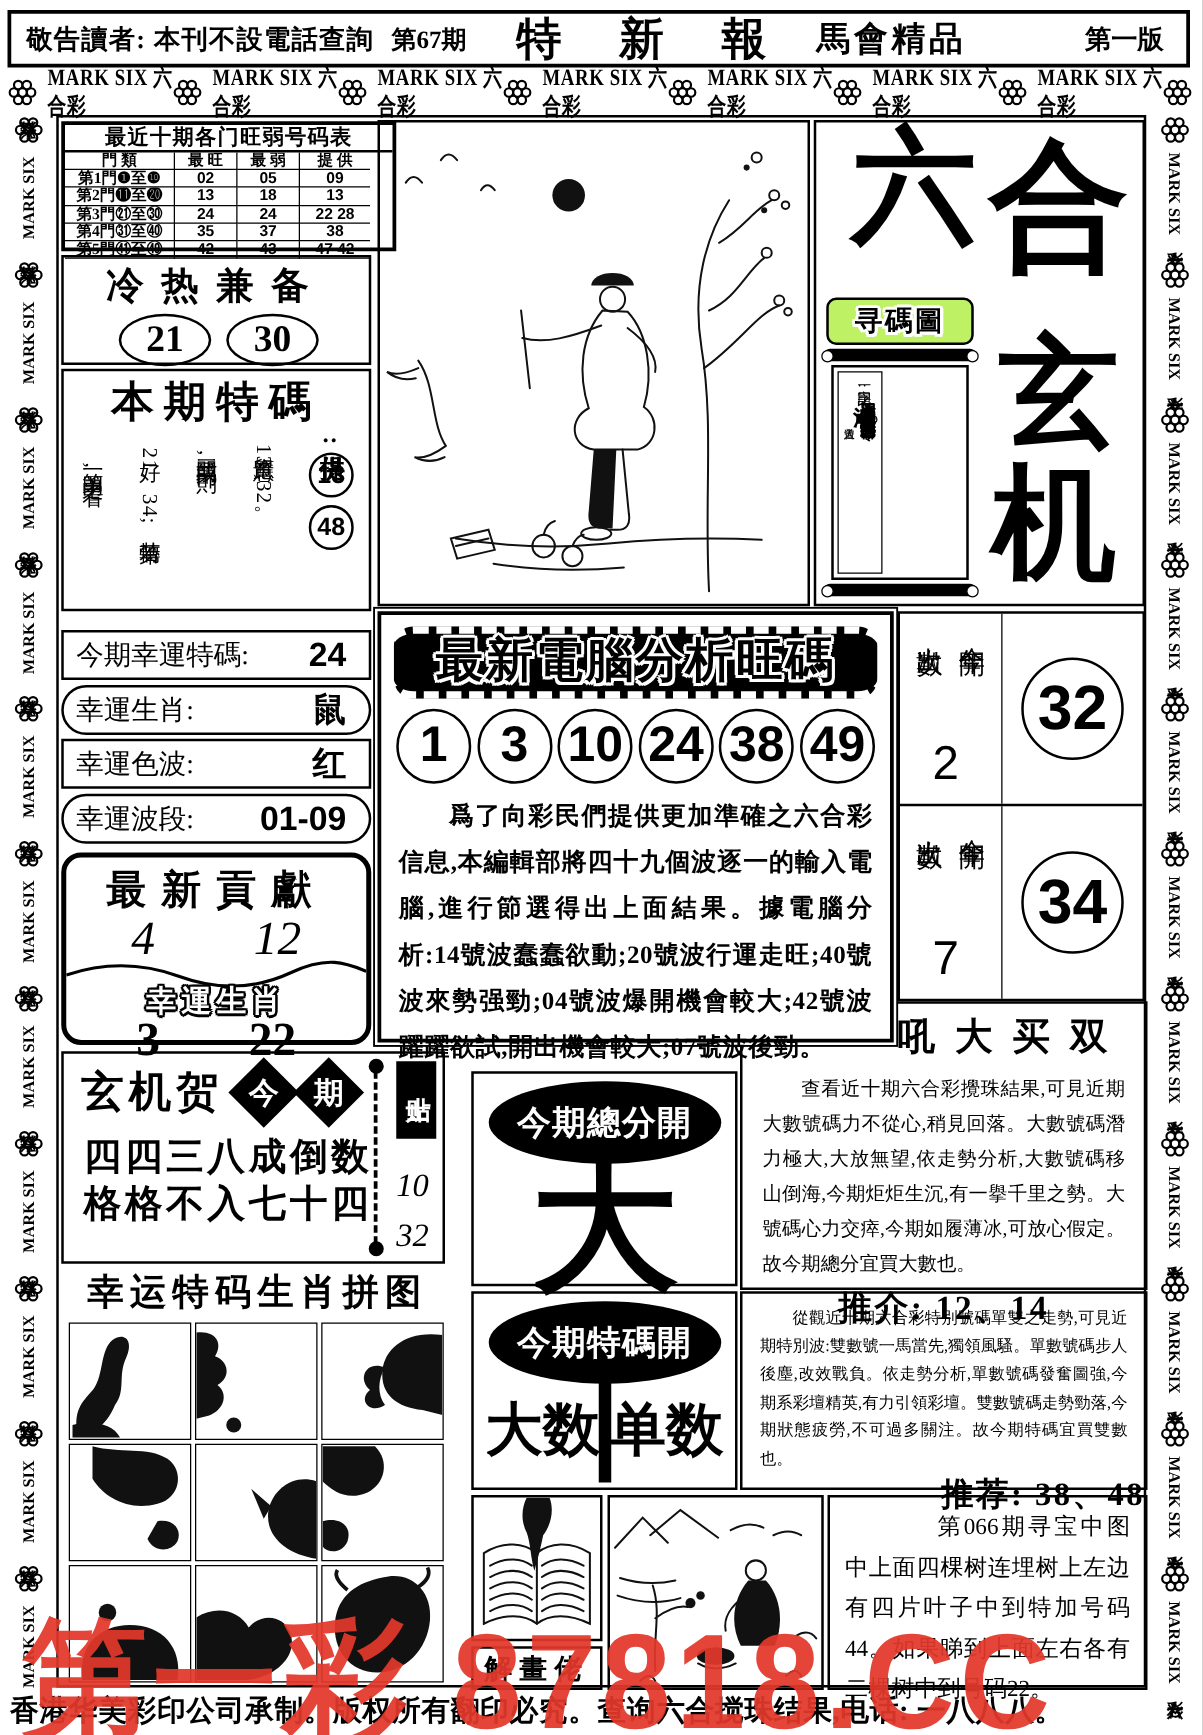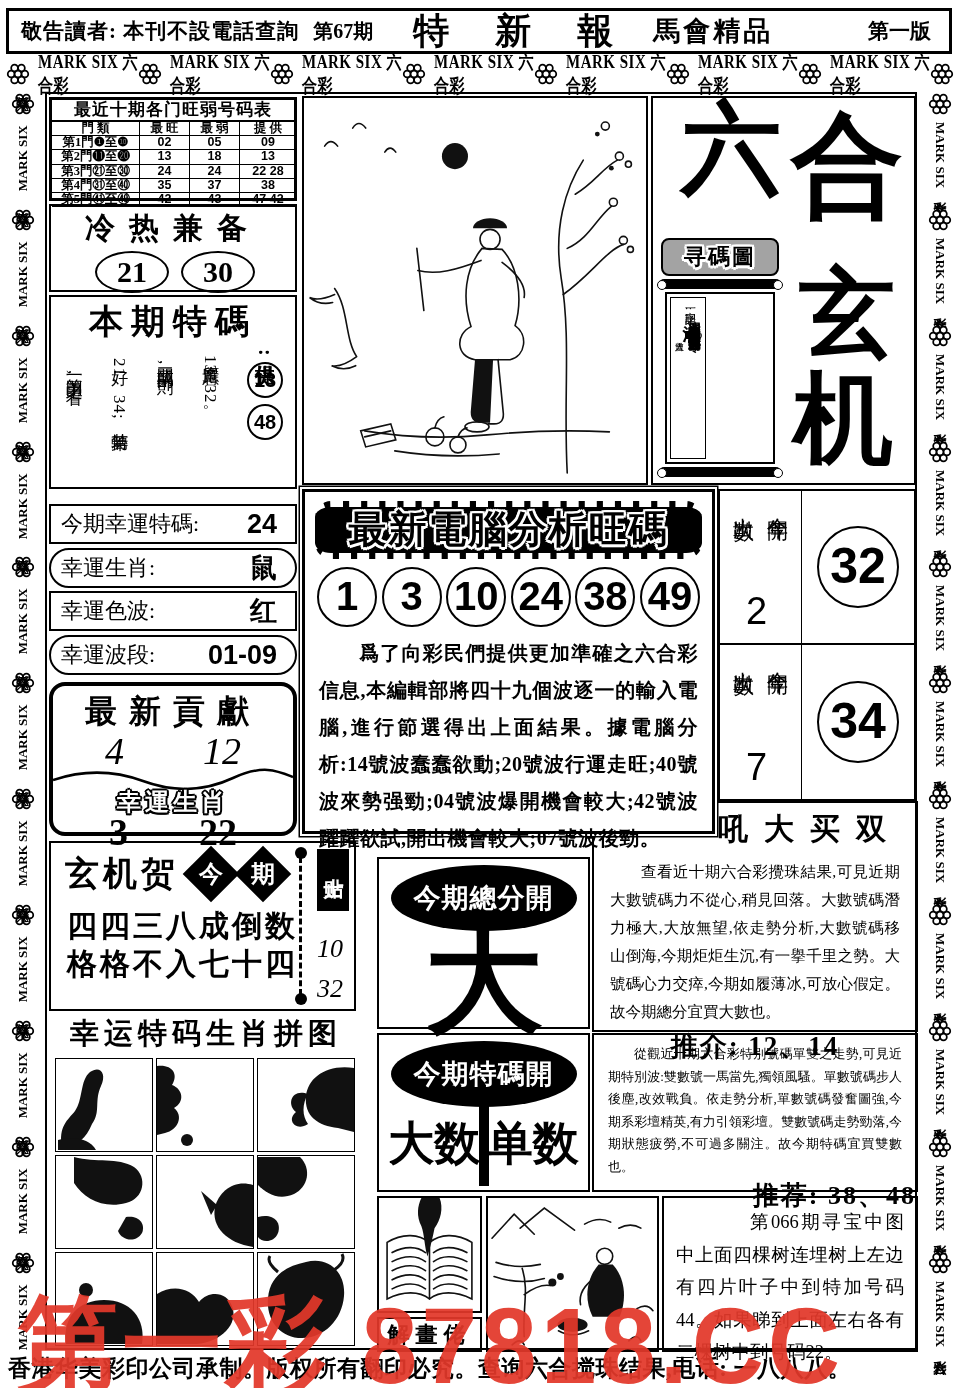--- a/index.html
+++ b/index.html
@@ -36,21 +36,21 @@
 
   
   .vtext { writing-mode:vertical-rl; line-height:1.05; }
   .sans { font-family:"Liberation Sans", sans-serif; }
   .outline-black { color:#fff; text-shadow:-1.5px -1.5px 0 #000,1.5px -1.5px 0 #000,
      -1.5px 1.5px 0 #000,1.5px 1.5px 0 #000,0 2px 0 #000,2px 0 0 #000,-2px 0 0 #000,0 -2px 0 #000; }
   .outline-white { color:#000; text-shadow:-2px -2px 0 #fff,2px -2px 0 #fff,-2px 2px 0 #fff,
      2px 2px 0 #fff,0 2.5px 0 #fff,0 -2.5px 0 #fff,2.5px 0 0 #fff,-2.5px 0 0 #fff; }
 
   
-  .hot-table { left:49px; top:97px; width:248px; height:104px; border:3px solid #000; background:#fff; }
+  .hot-table { left:49px; top:97px; width:268px; height:104px; border:3px solid #000; background:#fff; }
   .hot-title { font-size:17px; font-weight:bold; text-align:center; letter-spacing:1px;
     border-bottom:2px solid #000; line-height:20px; }
   .hot-grid { display:grid; grid-template-columns:88px 50px 50px 56px; }
   .hot-grid > div { border-right:1px solid #000; border-bottom:1px solid #000;
     font-size:12.5px; line-height:13.2px; text-align:center; font-weight:bold; overflow:hidden; }
   .hot-grid > div:nth-child(4n) { border-right:none; }
   .hot-num { font-family:"Liberation Sans",sans-serif; font-weight:bold; }
   .hot-gate { white-space:nowrap; font-size:12px; }
 
   
@@ -120,21 +120,21 @@
   .illus svg { width:100%; height:100%; }
 
   
   .right-title { left:651px; top:96px; width:265px; height:389px; border:2px solid #000; }
   .big-char { position:absolute; font-weight:bold; line-height:1; }
   .bc-liu  { left:28px;  top:2px;   font-size:100px; }
   .bc-he   { left:138px; top:12px;  font-size:112px; }
   .bc-xuan { left:146px; top:168px; font-size:96px; }
   .bc-ji   { left:140px; top:272px; font-size:100px; }
   .scroll { position:absolute; left:4px; top:140px; width:126px; height:242px; }
-  .scroll-title { width:118px; height:38px; margin:0 auto; background:#a3a3a3; border-radius:8px;
+  .scroll-title { width:118px; height:38px; margin:0 auto; background:#bef264; border-radius:8px;
     border:2px solid #000; text-align:center; font-size:22px; font-weight:bold; line-height:34px;
     letter-spacing:2px; }
   .roller { position:relative; height:10px; background:#000; border-radius:5px; margin:3px 2px; }
   .roller::before, .roller::after { content:""; position:absolute; top:1px; width:8px; height:8px;
     border-radius:50%; background:#fff; border:1px solid #000; }
   .roller::before { left:-2px; } .roller::after { right:-2px; }
   .scroll-sheet { margin:0 8px; height:172px; border:2px solid #000; padding:3px; }
   .sheet-inner { height:100%; border:1px solid #000; padding:4px 3px; display:flex;
     writing-mode:vertical-rl; justify-content:flex-start; gap:1px; }
   .motto { font-size:11px; letter-spacing:1px; }

